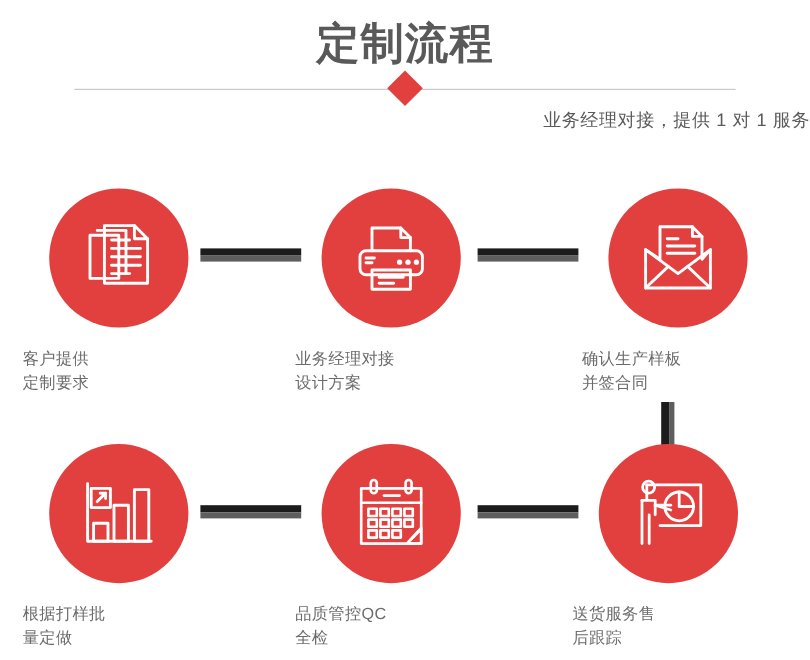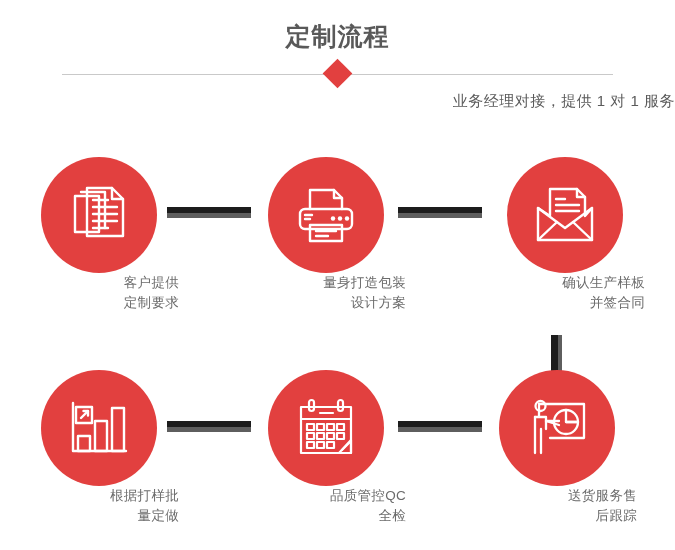--- a/index.html
+++ b/index.html
@@ -21,21 +21,21 @@
     top: 0; left: 0;
     width: 675px;
     height: 125px;
   }
   .page-title {
     position: absolute;
     top: 18px;
     left: 0;
     width: 675px;
     text-align: center;
-    font-size: 25px;
+    font-size: 36px;
     font-weight: bold;
     color: #595959;
     letter-spacing: 1px;
     line-height: 36px;
   }
   .divider {
     position: absolute;
     top: 74px;
     left: 62px;
     width: 551px;
@@ -82,21 +82,22 @@
     border-radius: 50%;
     background: #e2403f;
     display: flex;
     align-items: center;
     justify-content: center;
   }
   .circle svg {
     display: block;
   }
   .node-label {
-    text-align: right;
+    margin-top: 16px;
+    text-align: left;
     font-size: 13.5px;
     color: #6b6b6b;
     line-height: 20px;
     letter-spacing: 0.3px;
     white-space: pre-line;
   }
 
   
   .node-1 { left: 19px;  top: 157px; }
   .node-2 { left: 246px; top: 157px; }
@@ -190,21 +191,21 @@
           <path d="M10 35 H15"></path>
           <circle cx="38" cy="34.5" r="2.2" fill="#ffffff" stroke="none"></circle>
           <circle cx="45" cy="34.5" r="2.2" fill="#ffffff" stroke="none"></circle>
           <circle cx="52" cy="34.5" r="2.2" fill="#ffffff" stroke="none"></circle>
           <rect x="15" y="41" width="32" height="16"></rect>
           <path d="M21 47 H41"></path>
           <path d="M21 52 H33"></path>
         </svg>
       </span>
     </div>
-    <div class="node-label">量身打造包装
+    <div class="node-label">业务经理对接
 设计方案</div>
   </div>
 
   <div class="node node-3">
     <div class="circle">
       <span>
         <svg width="64" height="60" viewBox="0 0 64 60" fill="none" stroke="#ffffff" stroke-width="2.4" stroke-linejoin="round" stroke-linecap="round">
           <path d="M17 30 V4 H44 L52 12 V30"></path>
           <path d="M44 4 V12 H52"></path>
           <path d="M23 14 H32"></path>

